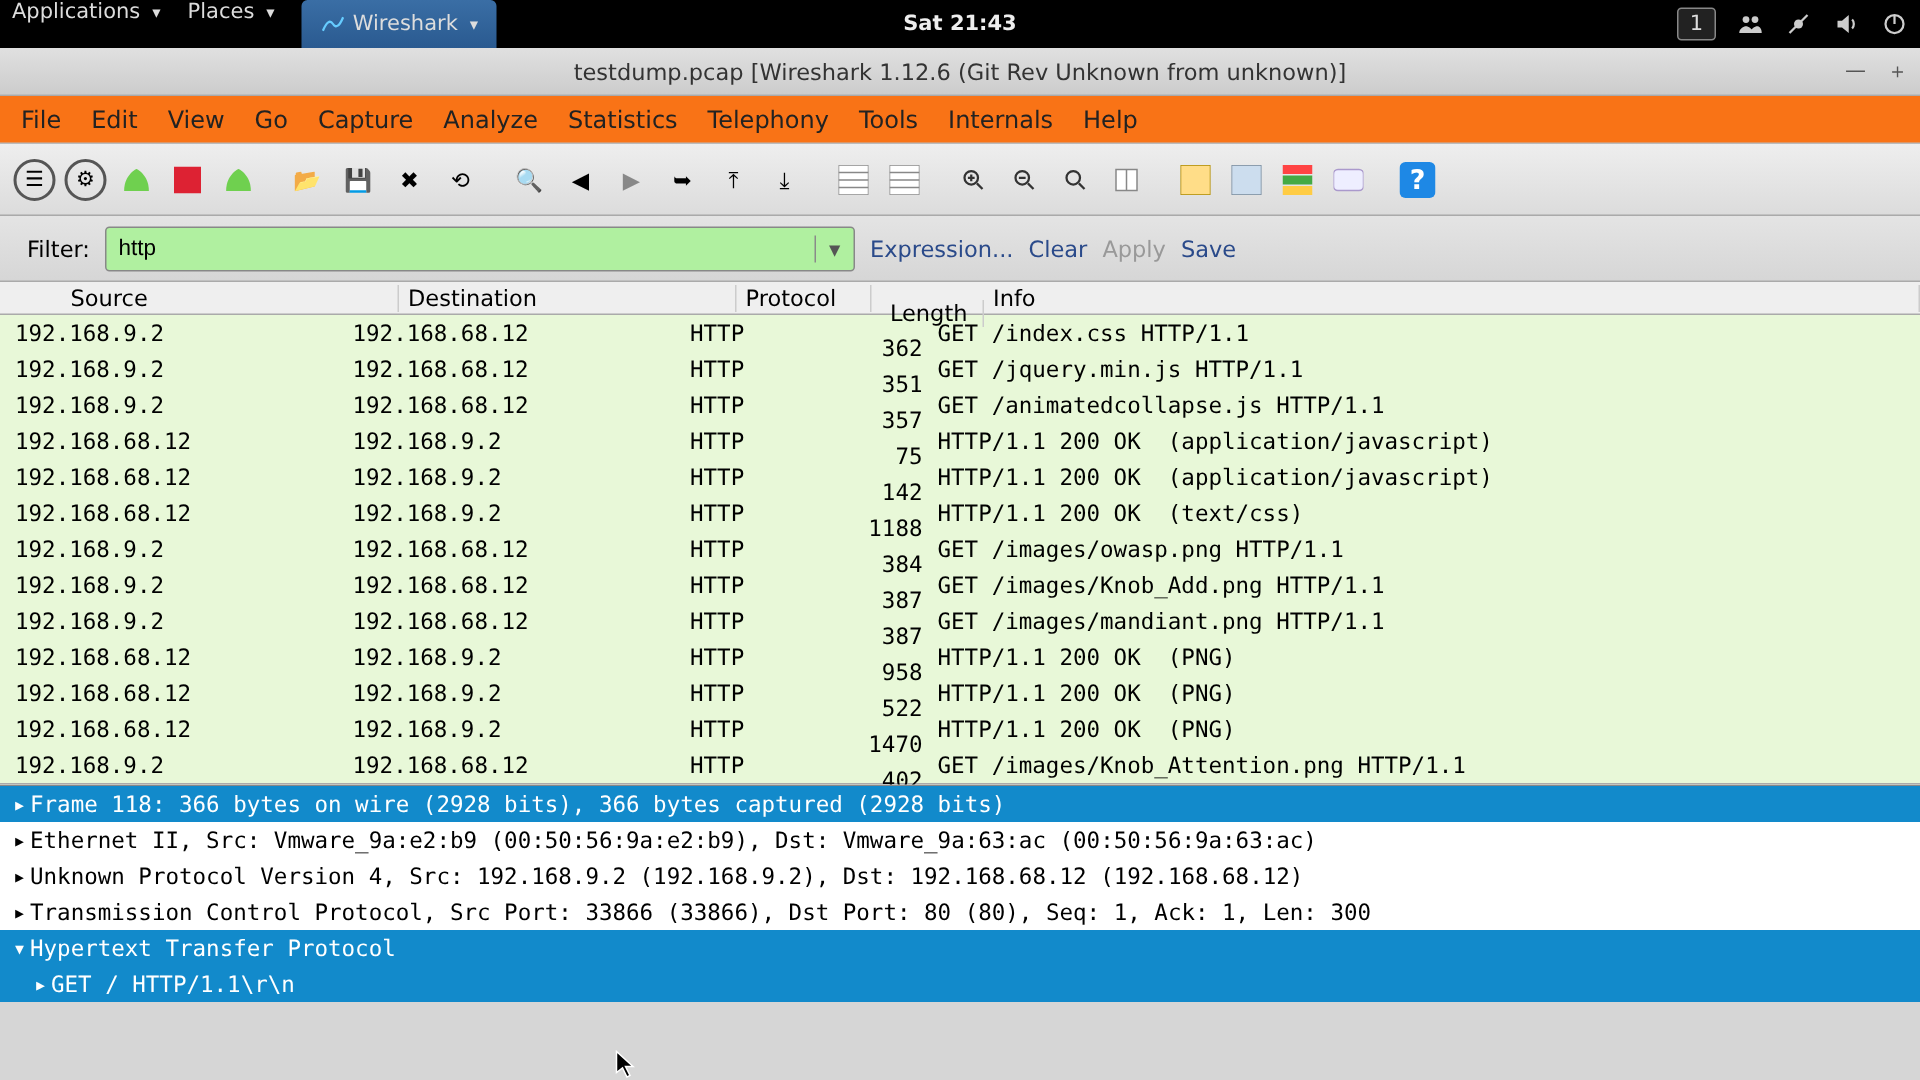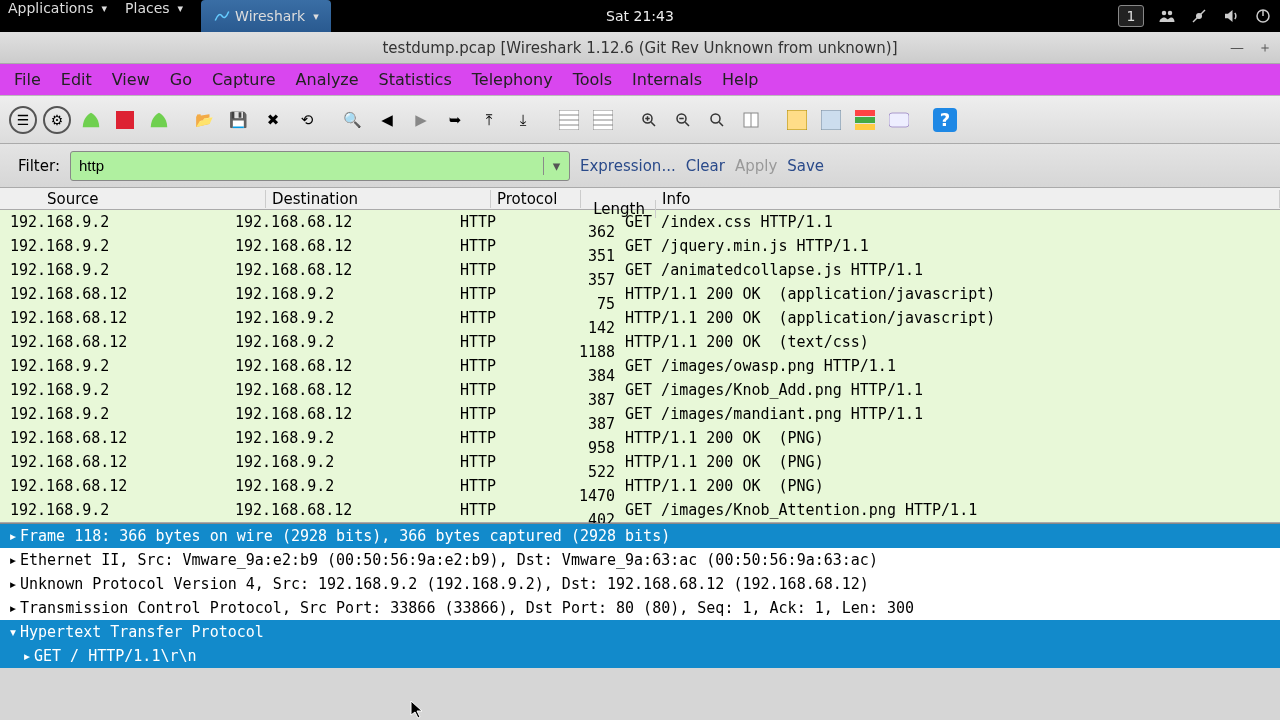--- a/index.html
+++ b/index.html
@@ -30,21 +30,21 @@
     height: 32px;
     display: flex;
     align-items: center;
     border-top-left-radius: 4px;
     border-top-right-radius: 4px;
   }
   .topbar .center {
     position: absolute;
     left: 50%;
     transform: translateX(-50%);
-    font-weight: normal;
+    font-weight: bold;
     color: #eee;
   }
   .topbar .right {
     margin-left: auto;
     display: flex;
     align-items: center;
     gap: 14px;
   }
   .topbar .ws-badge {
     border: 1px solid #888;
@@ -79,21 +79,21 @@
     position: absolute;
     right: 8px;
     display: flex;
     gap: 14px;
     color: #555;
     font-size: 14px;
   }
   
   .menubar {
     height: 32px;
-    background: #d946ef;
+    background: #f97316;
     display: flex;
     align-items: center;
     gap: 4px;
     padding: 0 6px;
     font-size: 16px;
     color: #222;
     border-bottom: 1px solid #bbb;
   }
   .menubar > span { padding: 4px 8px; cursor: pointer; }
 

